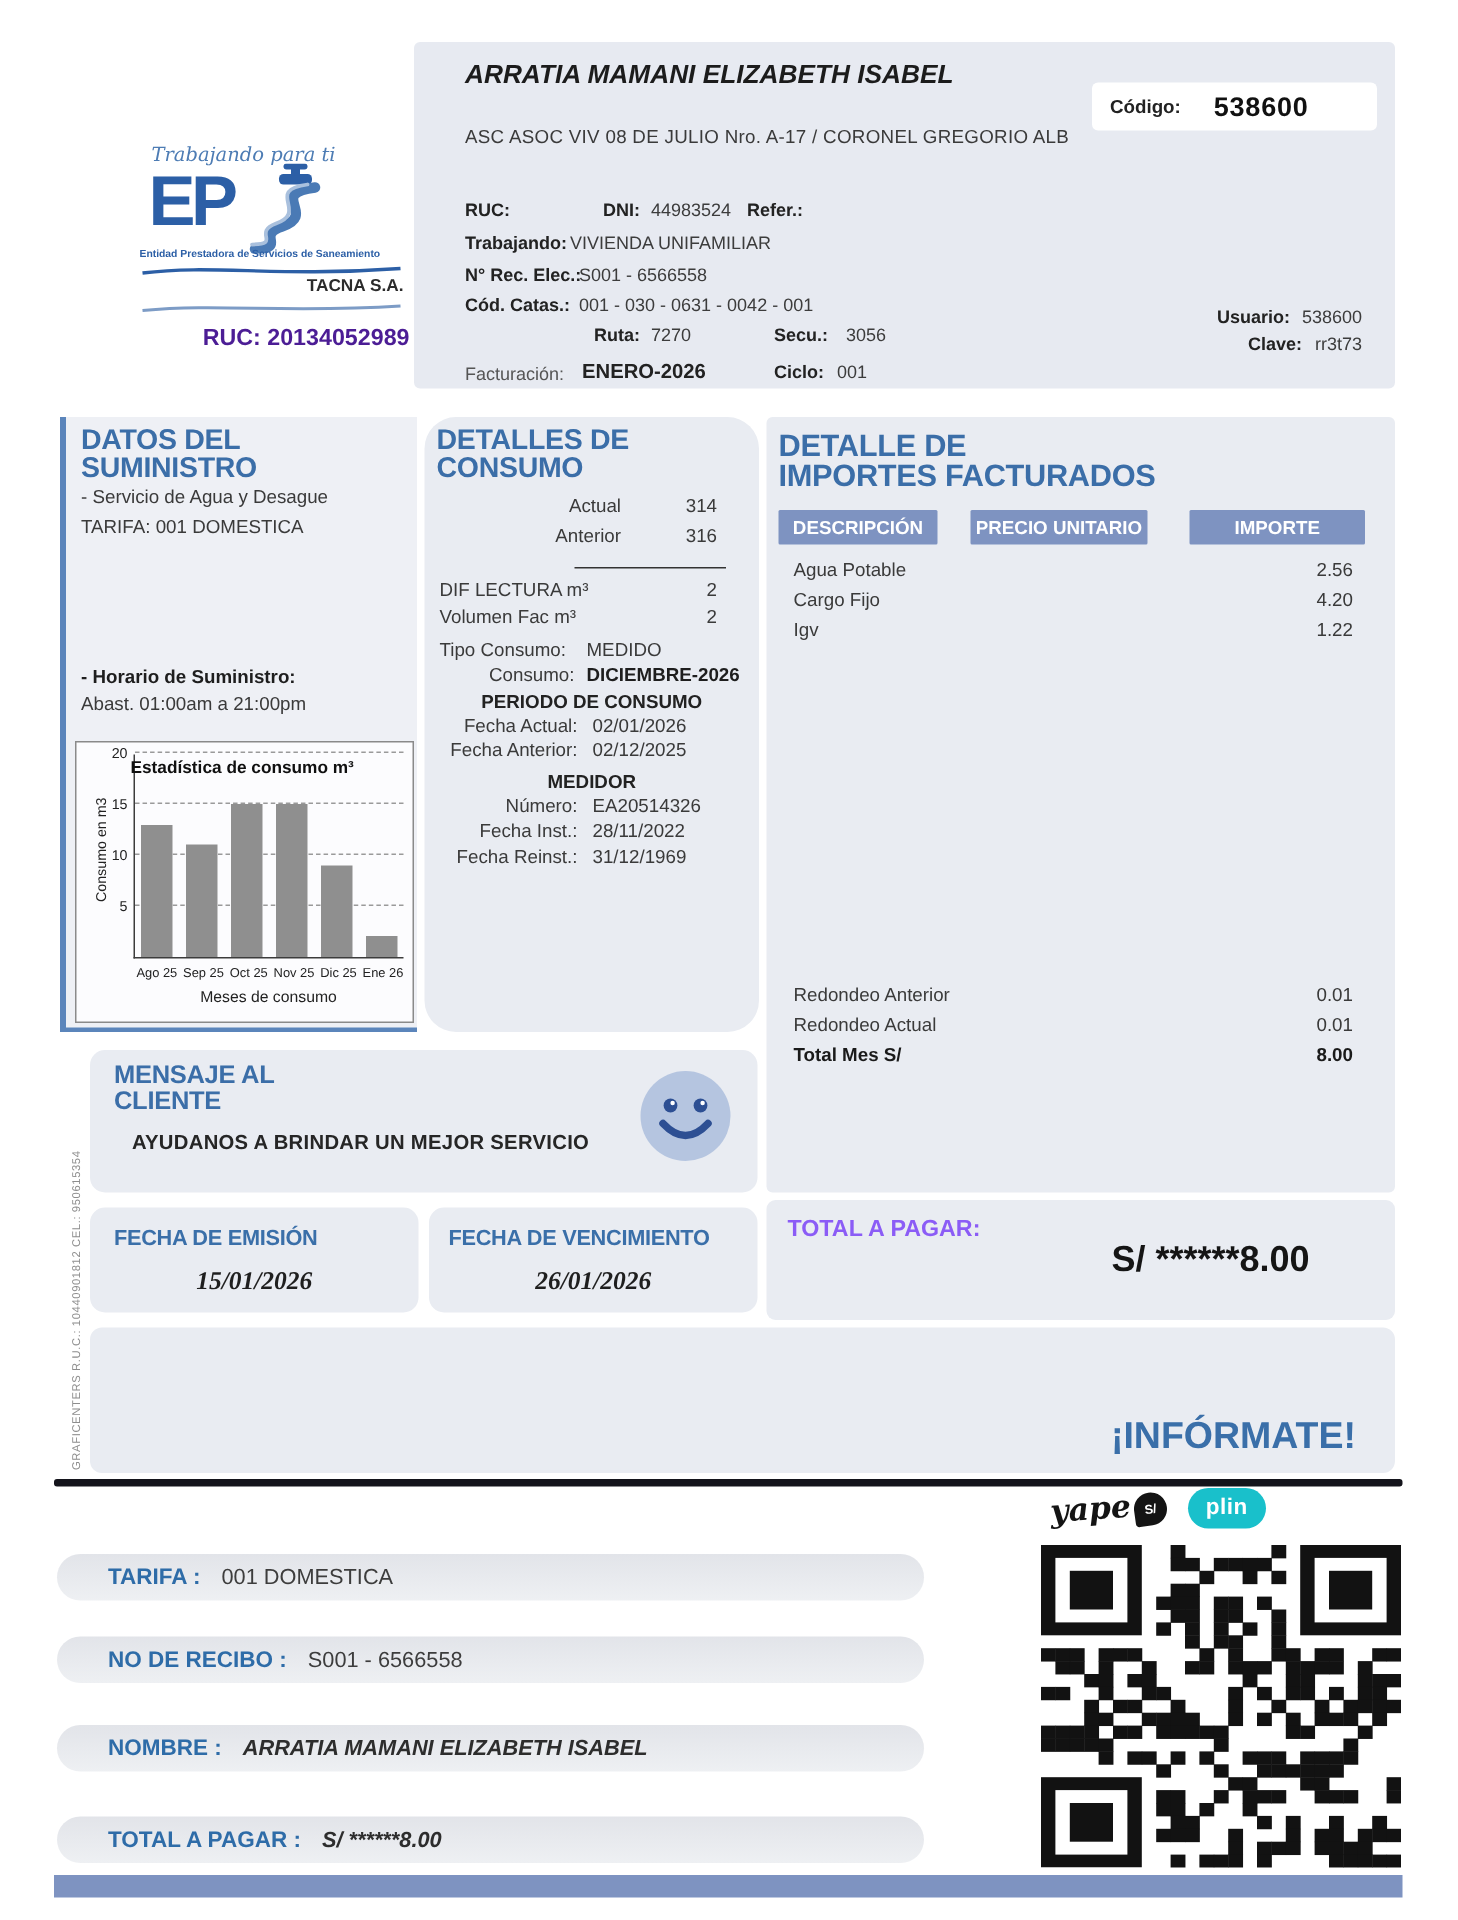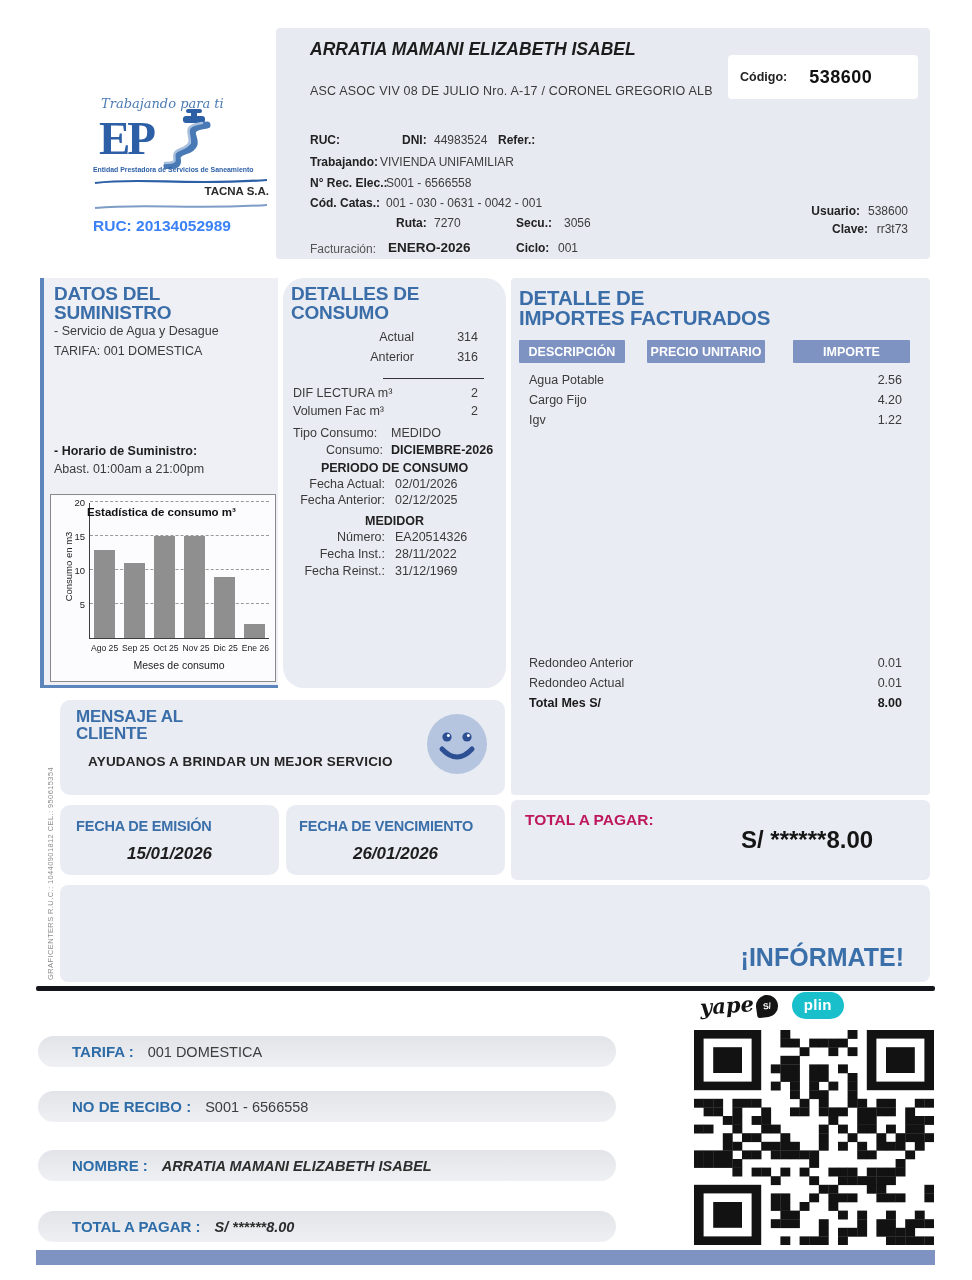--- a/index.html
+++ b/index.html
@@ -4,30 +4,30 @@
 <style>
   * { margin:0; padding:0; box-sizing:border-box; }
   html,body { background:#fff; }
   body { font-family:"Liberation Sans","DejaVu Sans",sans-serif; }
   .page { position:relative; width:972px; height:1280px; background:#ffffff; overflow:hidden; }
   .abs { position:absolute;margin-top:28px; }
 
   
   .logo { position:absolute; left:93px; top:96px; width:180px; }
   .logo-tagline { font-family:"DejaVu Serif","Liberation Serif",serif; font-style:italic; font-size:13px; color:#4d7cb4; padding-left:8px; }
-  .brandrow { display:flex; align-items:center; padding-left:6px; margin-top:-2px;font-family:Liberation Serif, serif; }
+  .brandrow { display:flex; align-items:flex-start; padding-left:6px; margin-top:-2px; }
   .ep-text { font-size:47px; font-weight:800; color:#2c5fa6; letter-spacing:-3px; line-height:1.05; }
   .logo-sub { font-size:6.9px; font-weight:bold; color:#2c5fa6; margin-top:-3px; white-space:nowrap; }
   .logo-tacna { font-size:11.5px; font-weight:bold; color:#2b2b2b; text-align:right; padding-right:4px; margin-top:-6px; }
-  .logo-ruc { font-size:15.5px; font-weight:bold; color:#3b82f6; text-align:left; margin-top:2px; }
+  .logo-ruc { font-size:15.5px; font-weight:bold; color:#4c1d95; text-align:right; margin-top:2px; }
 
   
   .header-panel { position:absolute; left:276px; top:28px; width:654px; height:231px; background:#e7eaf1; border-radius:4px; }
   .cust-name { position:absolute; left:34px; top:11px; font-size:17.5px; font-weight:bold; font-style:italic; color:#1c1c1c; }
-  .codigo-box { position:absolute; right:12px; top:27px; width:190px; height:44px; background:#ffffff; border-radius:4px; display:flex; align-items:center; padding:0 12px; }
+  .codigo-box { position:absolute; right:12px; top:27px; width:190px; height:32px; background:#ffffff; border-radius:4px; display:flex; align-items:center; padding:0 12px; }
   .codigo-lbl { font-size:12.5px; font-weight:bold; color:#222; }
   .codigo-val { font-size:18px; font-weight:bold; color:#111; margin-left:22px; letter-spacing:0.5px; }
   .addr { position:absolute; left:34px; top:56px; font-size:12.5px; color:#3a3a3a; letter-spacing:0.2px; }
   .hl { font-weight:bold; color:#222; font-size:12px; white-space:nowrap; }
   .hv { color:#3c3c3c; font-size:12px; white-space:nowrap; }
 
   
   .panel { position:absolute; background:#e9ecf2; border-radius:4px; }
   .sec-title { font-weight:bold; color:#3b6ea8; line-height:0.98; letter-spacing:-0.2px; }
 
@@ -73,25 +73,25 @@
 
   
   .mensaje { left:60px; top:700px; width:445px; height:95px; border-radius:10px; }
   .mensaje .sec-title { position:absolute; left:16px; top:9px; font-size:17px; }
   .msg-body { position:absolute; left:28px; top:54px; font-size:13.5px; font-weight:bold; color:#262626; letter-spacing:0.2px; }
   .smiley { position:absolute; right:16px; top:12px; }
 
   
   .fecha { border-radius:10px; height:70px; }
   .fecha-lbl { position:absolute; left:16px; top:13px; font-size:14.5px; font-weight:bold; color:#3a6fa9; letter-spacing:-0.2px; }
-  .fecha-val { position:absolute; left:0; top:39px; width:100%; text-align:center; font-size:17px; font-weight:bold; font-style:italic; color:#1f1f1f; }
+  .fecha-val { position:absolute; left:0; top:39px; width:100%; text-align:center; font-size:17px; font-weight:bold; font-style:italic; color:#1f1f1f;font-family:Liberation Serif, serif; }
 
   
   .totalp { left:511px; top:800px; width:419px; height:80px; border-radius:6px; }
-  .total-lbl { position:absolute; left:14px; top:11px; font-size:15.5px; font-weight:bold; color:#be185d; }
+  .total-lbl { position:absolute; left:14px; top:11px; font-size:15.5px; font-weight:bold; color:#8b5cf6; }
   .total-val { position:absolute; left:230px; top:26px; font-size:24px; font-weight:bold; color:#151515; }
 
   
   .informate { left:60px; top:885px; width:870px; height:97px; border-radius:8px; }
   .inf-txt { position:absolute; right:26px; top:11px; font-size:25px; font-weight:bold; color:#3a6fa9;margin-top:47px; }
 
   
   .credit { position:absolute; left:46px; top:980px; width:220px; transform:rotate(-90deg); transform-origin:0 0; font-size:7.5px; color:#8d8d8d; letter-spacing:0.4px; white-space:nowrap; }
   .divider { position:absolute; left:36px; top:986px; width:899px; height:5px; background:#14141b; border-radius:2px; }
 

